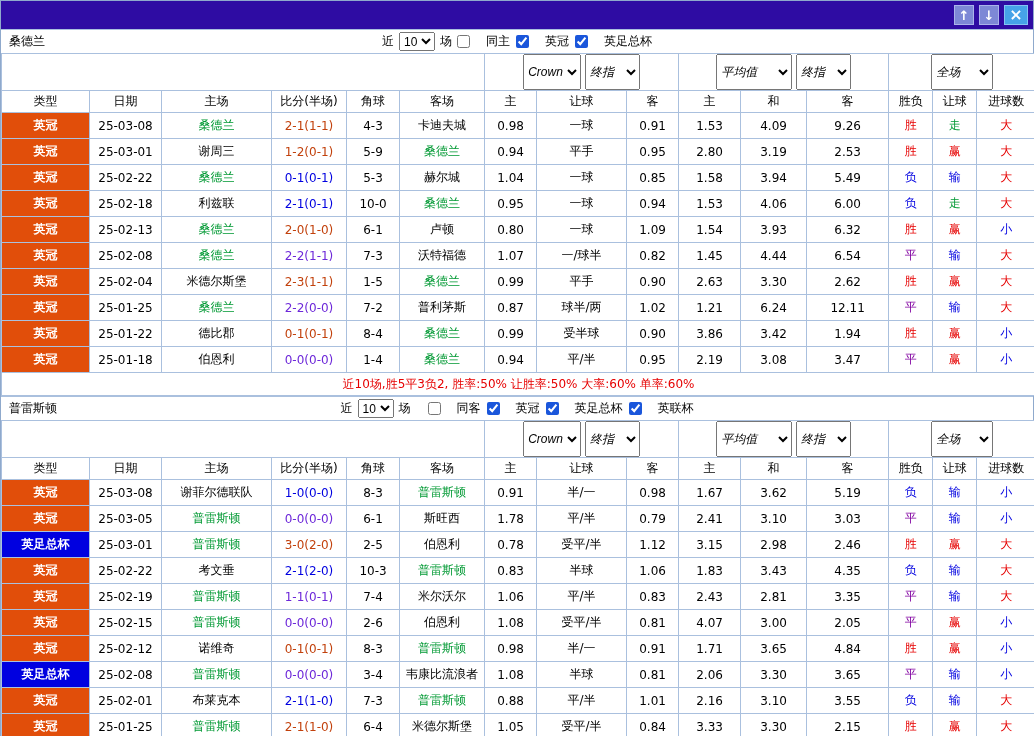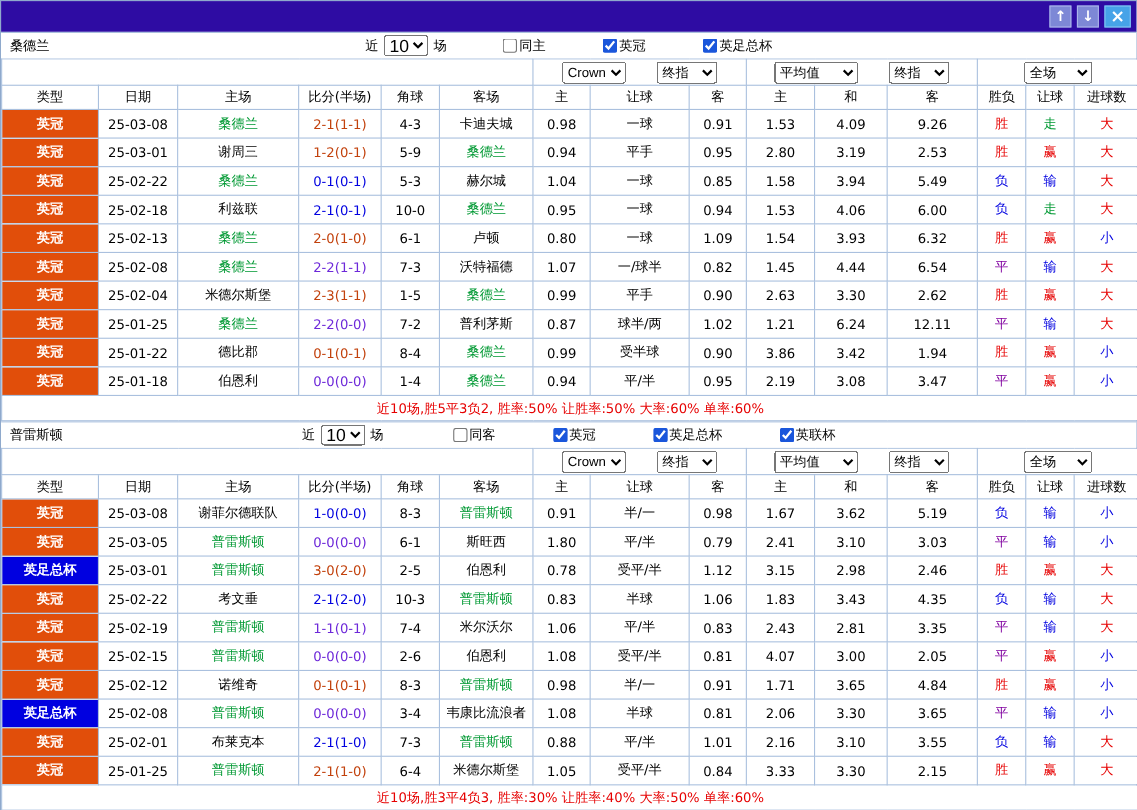--- a/index.html
+++ b/index.html
@@ -66,40 +66,40 @@
     height: 24px;
     background: #fff;
     border-top: 1px solid #aac0de;
     display: flex;
     align-items: center;
     position: relative;
     font-size: 12px;
   }
   .team-name { position: absolute; left: 8px; }
   .filters { margin: 0 auto; display: flex; align-items: center; gap: 5px; }
-  .filters select { font-size: 16px; height: 19px; }
-  .cb { display: inline-flex; align-items: center; gap: 2px; cursor: pointer; margin-left: 46px; }
+  .filters select { font-size: 12px; height: 19px; }
+  .cb { display: inline-flex; align-items: center; gap: 16px; cursor: pointer; }
   .cb input { width: 13px; height: 13px; accent-color: #1a56db; margin: 0; cursor: pointer; }
   
   table {
     width: 100%;
     border-collapse: collapse;
     table-layout: fixed;
     font-size: 12px;
   }
   th, td {
     border: 1px solid #aac0de;
     text-align: center;
     padding: 0;
     overflow: hidden;
     white-space: nowrap;
     background: #fff;
   }
   .selects-row td { height: 24px; }
-  .selects-row select { font-size: 12px; height: 20px; margin: 0 12px; }
+  .selects-row select { font-size: 12px; height: 36px; margin: 0 0; font-style: italic; }
   .sel-company { width: 58px; }
   .sel-final { width: 55px; }
   .sel-avg { width: 76px; }
   .sel-scope { width: 62px; }
   .header-row th { height: 22px; font-weight: normal; }
   tbody td { height: 26px; }
   tfoot td { height: 23px; color: #e60000; }
   
   .type-league { background: #e14e0a; color: #fff; font-weight: bold; }
   .type-cup    { background: #0000e0; color: #fff; font-weight: bold; }
@@ -480,21 +480,21 @@
     <td class="hc-lose">输</td>
     <td class="goal-under">小</td>
   </tr>
             <tr>
     <td class="type type-league">英冠</td>
     <td>25-03-05</td>
     <td class="focal">普雷斯顿</td>
     <td class="res-d">0-0(0-0)</td>
     <td>6-1</td>
     <td>斯旺西</td>
-    <td>1.80</td>
+    <td>1.78</td>
     <td>平/半</td>
     <td>0.79</td>
     <td>2.41</td>
     <td>3.10</td>
     <td>3.03</td>
     <td class="wdl-d">平</td>
     <td class="hc-lose">输</td>
     <td class="goal-under">小</td>
   </tr>
             <tr>

